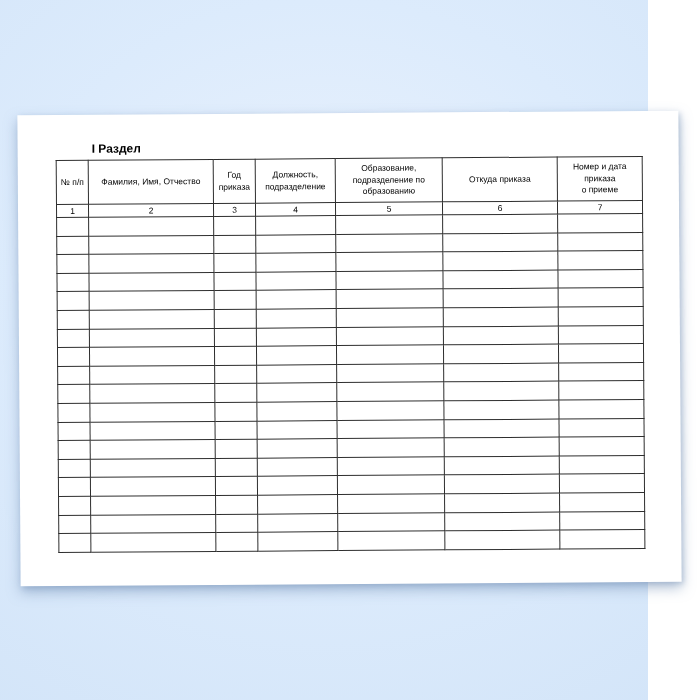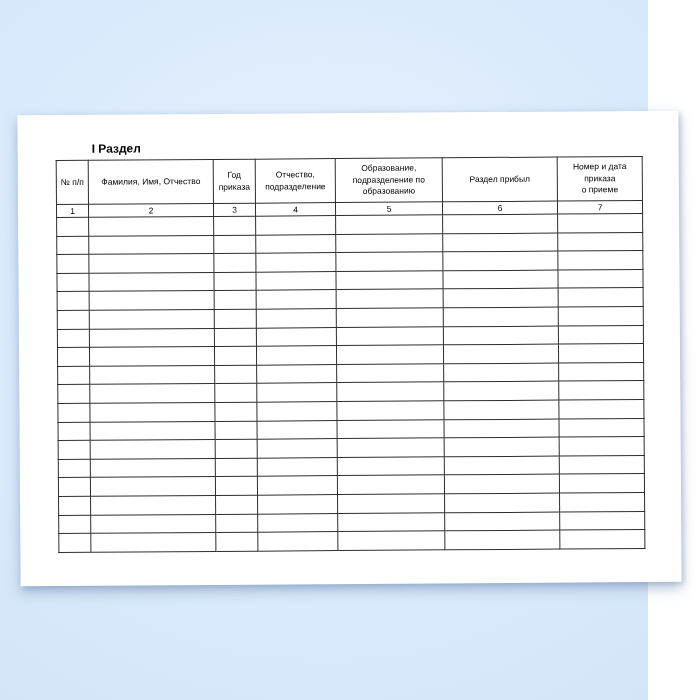--- a/index.html
+++ b/index.html
@@ -96,26 +96,26 @@
         <col class="c5">
           <col class="c6">
           <col class="c7">
       </colgroup>
       <thead>
         <tr class="header-row">
           <th>№ п/п</th>
           <th>Фамилия, Имя, Отчество</th>
           <th>Год
 приказа</th>
-          <th>Отчество,
+          <th>Должность,
 подразделение</th>
           <th>Образование,
 подразделение по
 образованию</th>
-          <th>Раздел прибыл</th>
+          <th>Откуда приказа</th>
           <th>Номер и дата приказа
 о приеме</th>
         </tr>
         <tr class="number-row">
           <td>1</td>
           <td>2</td>
           <td>3</td>
           <td>4</td>
           <td>5</td>
           <td>6</td>

